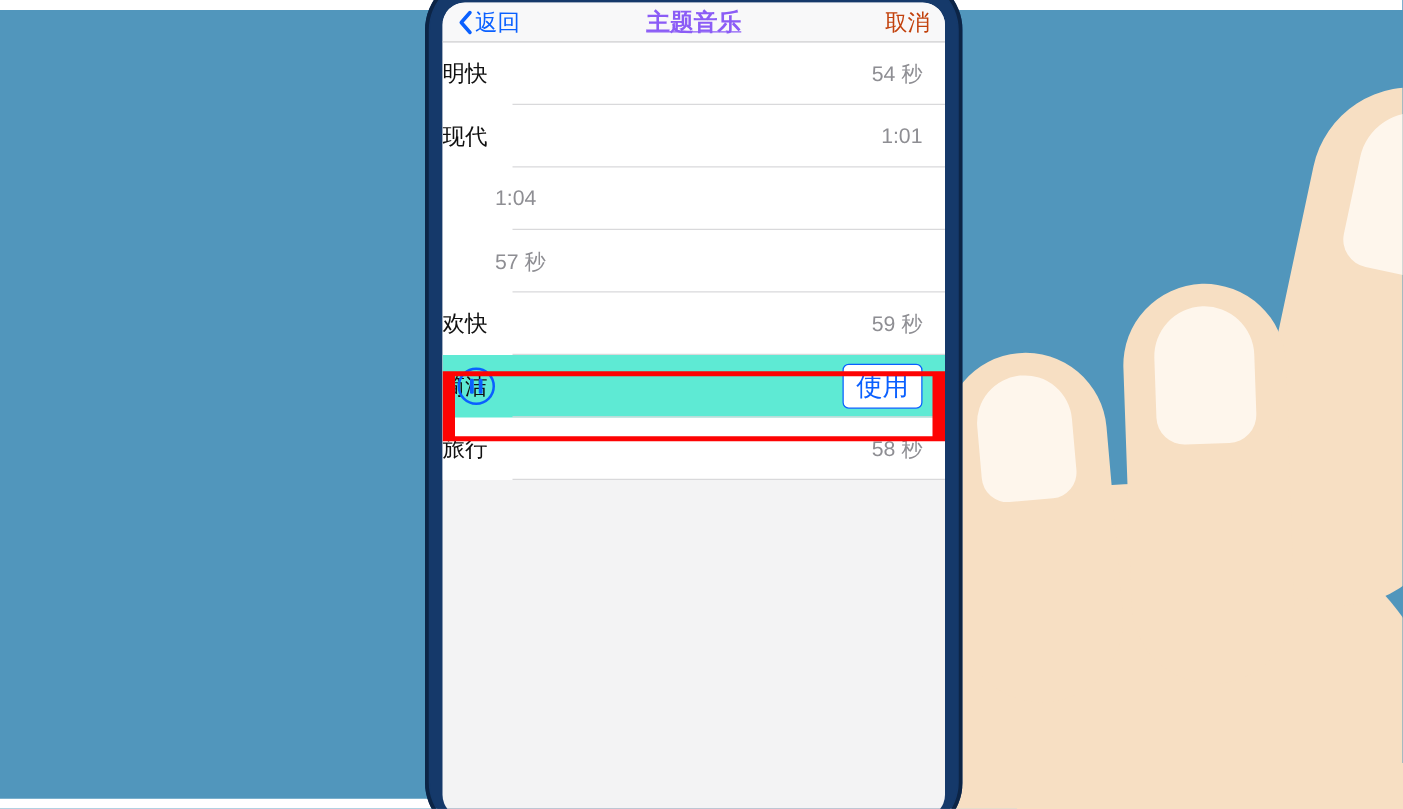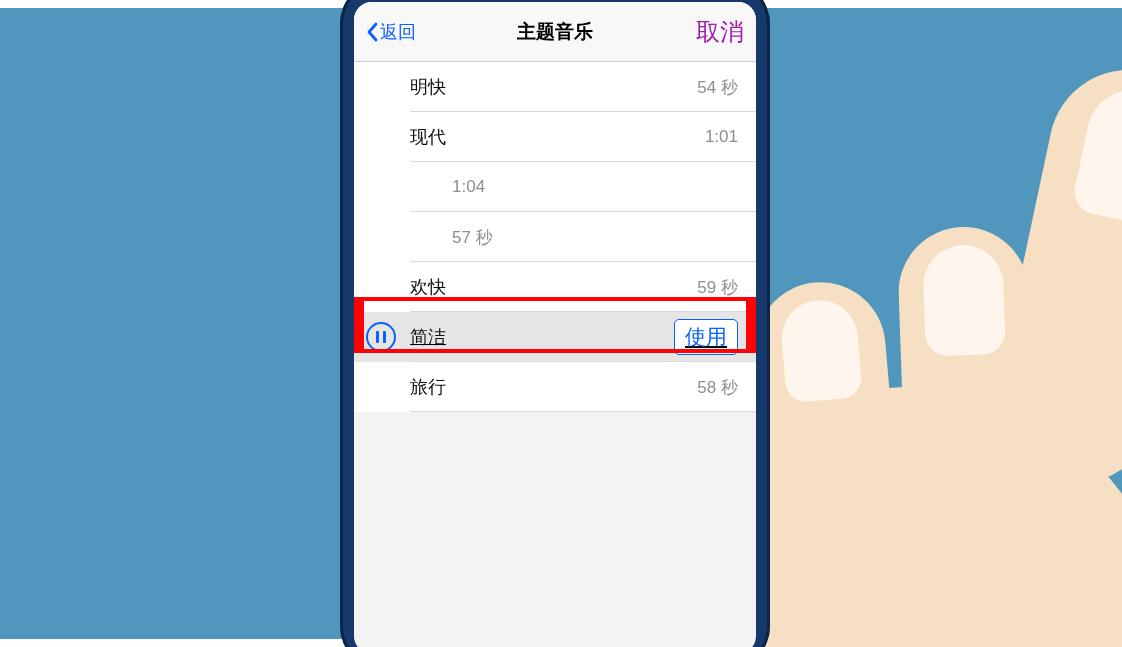--- a/index.html
+++ b/index.html
@@ -90,21 +90,21 @@
     right: 14px;
     top: 22px;
     bottom: 16px;
     background: #f3f3f4;
     border-radius: 18px;
     overflow: hidden;
   }
   
   .navbar {
     position: relative;
-    height: 60px;
+    height: 32px;
     background: #f8f8f9;
     border-bottom: 1px solid #cfcfd1;
     display: flex;
     align-items: center;
     justify-content: space-between;
     padding: 0 12px;
   }
   .back-btn {
     display: flex;
     align-items: center;
@@ -117,37 +117,37 @@
     height: 20px;
     display: inline-block;
   }
   .back-chevron svg { display: block; }
   .nav-title {
     position: absolute;
     left: 0; right: 0;
     text-align: center;
     font-size: 19px;
     font-weight: 600;
-    color: #000000;
+    color: #8b5cf6;
     pointer-events: none;
+    text-decoration: underline;
   }
   .cancel-btn {
-    color: #a21caf;
-    font-size: 24px;
+    color: #c2410c;
+    font-size: 18px;
   }
   
   .list {
     background: #fff;
   }
   .row {
     position: relative;
     display: flex;
     align-items: center;
     height: 50px;
-    padding-left: 56px;
     padding-right: 18px;
   }
   .row .sep {
     position: absolute;
     left: 56px;
     right: 0;
     bottom: 0;
     height: 1px;
     background: #d9d9db;
   }
@@ -183,22 +183,21 @@
   }
   .use-btn {
     border: 1.5px solid #0a60ff;
     color: #0a60ff;
     font-size: 21px;
     padding: 3px 10px;
     border-radius: 5px;
     background: #fff;
   }
   .row.selected {
-    background: #e5e5e5;
-    text-decoration: underline;
+    background: #5eead4;
   }
   .highlight-frame {
     position: absolute;
     left: 0;
     right: 0;
     height: 56px;
     border: 4px solid #fd0303;
     border-left-width: 10px;
     border-right-width: 10px;
     box-sizing: border-box;

